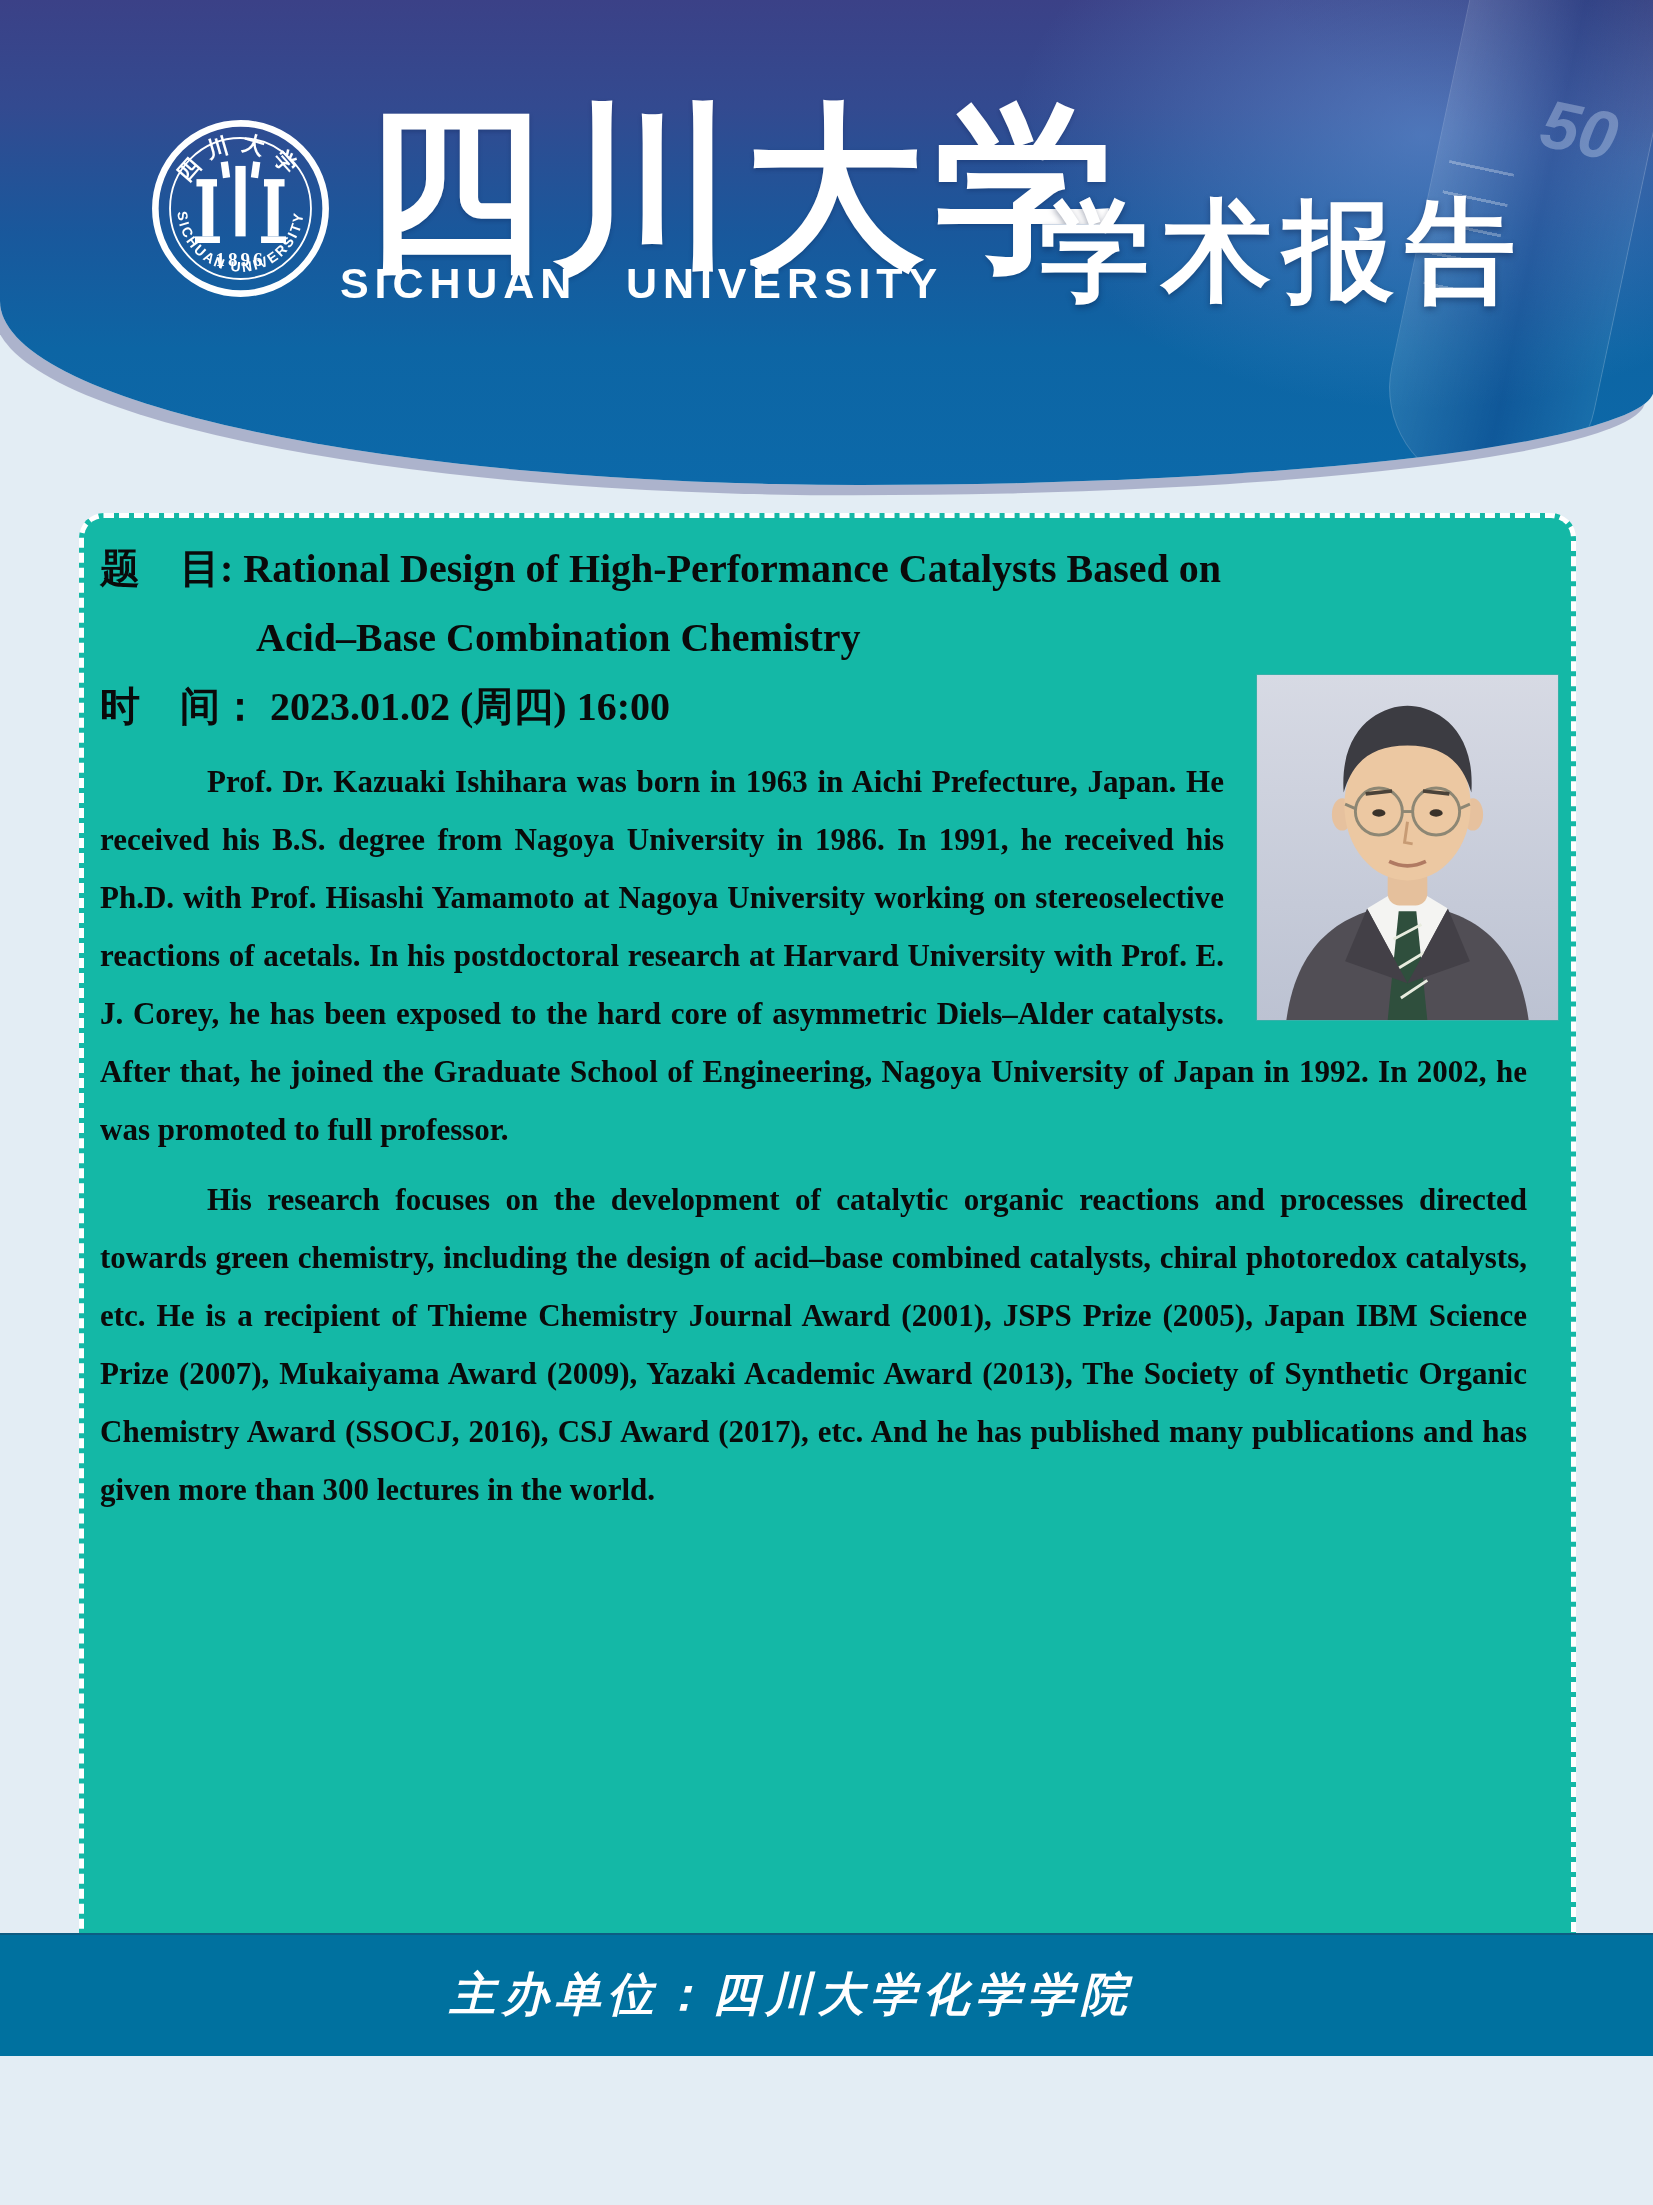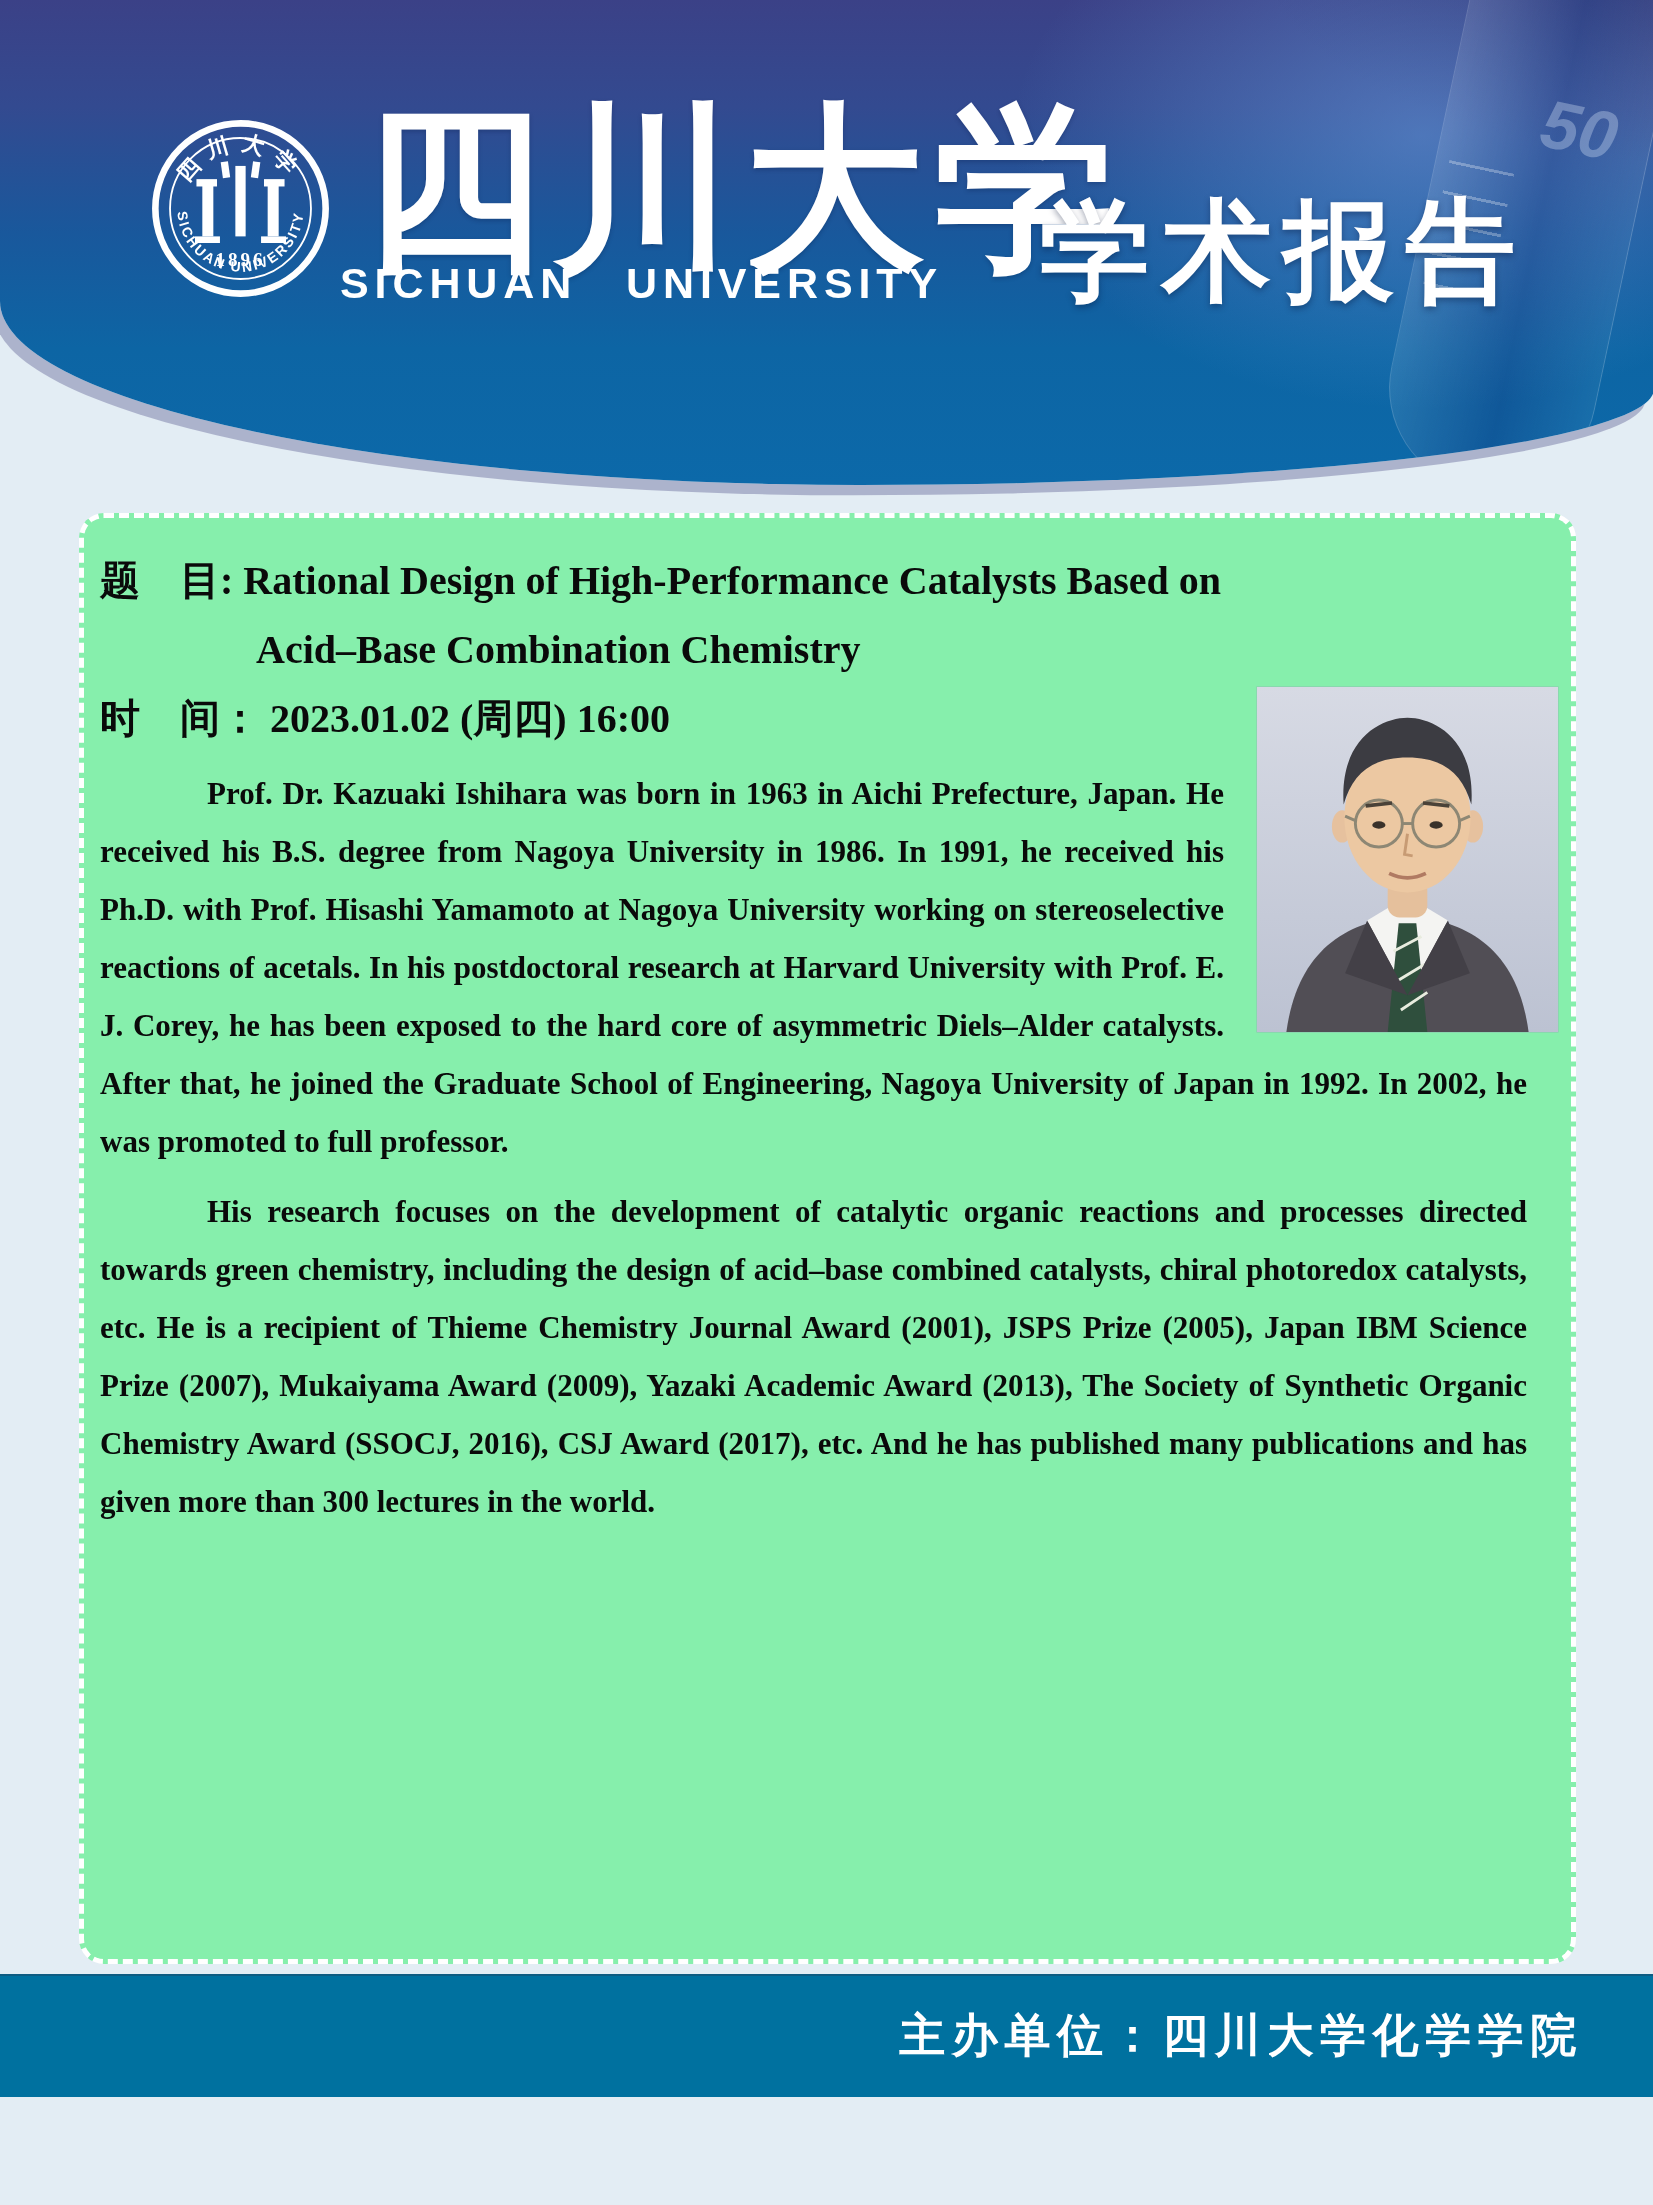--- a/index.html
+++ b/index.html
@@ -53,24 +53,24 @@
     position:absolute;left:1040px;top:178px;
     color:#ffffff;font-weight:bold;font-size:110px;letter-spacing:11.8px;
     font-family:"DejaVu Sans",sans-serif;white-space:nowrap;
     text-shadow:0 2.9px 5.9px rgba(0,15,50,0.35);
   }
 
   
   .content-box{
     position:absolute;left:79px;top:513px;width:1497px;height:1451px;
     box-sizing:border-box;
-    background:#86efac;
+    background:#14b8a6;
     border:5.9px dashed #ffffff;
     border-radius:25px;
-    padding:28px 44px 0 16px;
+    padding:16px 44px 0 16px;
     overflow:hidden;
     color:#0a0a0a;
   }
   .details{font-size:40px;font-weight:bold;line-height:69px;}
   .row{margin:0;}
   .row .lbl{white-space:pre;}
   .title-row{padding-left:156px;text-indent:-156px;}
   .photo-wrap{
     float:right;width:301px;height:345px;margin:2.9px -31px 18.4px 33px;
     box-shadow:0 0 0 0.7px rgba(150,160,180,0.4);
@@ -80,25 +80,25 @@
     font-size:31px;font-weight:bold;line-height:58px;
     text-align:justify;text-indent:107px;
   }
 
   
   .footer-stripe{
     position:absolute;left:0;top:2014px;width:1654px;height:25px;
     background:#20719a;border-top:3.7px solid #1c5a78;box-sizing:border-box;
   }
   .footer-main{
-    position:absolute;left:0;top:1974px;width:1654px;height:123px;
+    position:absolute;left:0;top:1933px;width:1654px;height:123px;
     background:#00719f;border-top:2.2px solid #0e5c82;box-sizing:border-box;
     color:#ffffff;font-weight:bold;font-size:46px;letter-spacing:6.6px;
     font-family:"DejaVu Sans",sans-serif;
-    text-align:right;line-height:119px;padding-right:71px;
+    text-align:center;line-height:119px;padding-right:71px;font-style:italic;
   }
 </style>
 </head>
 <body>
 
 <div class="poster">
 
   <div class="header">
 
     <div class="cylinder">

